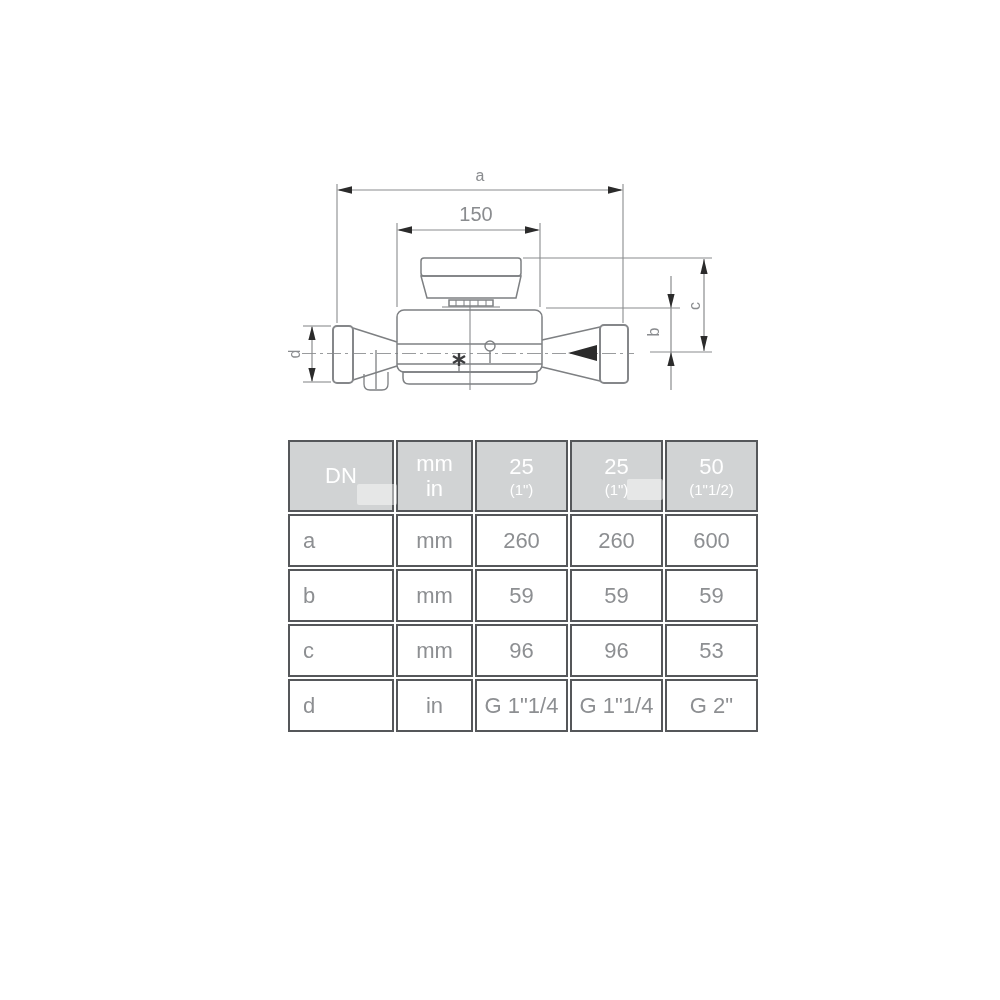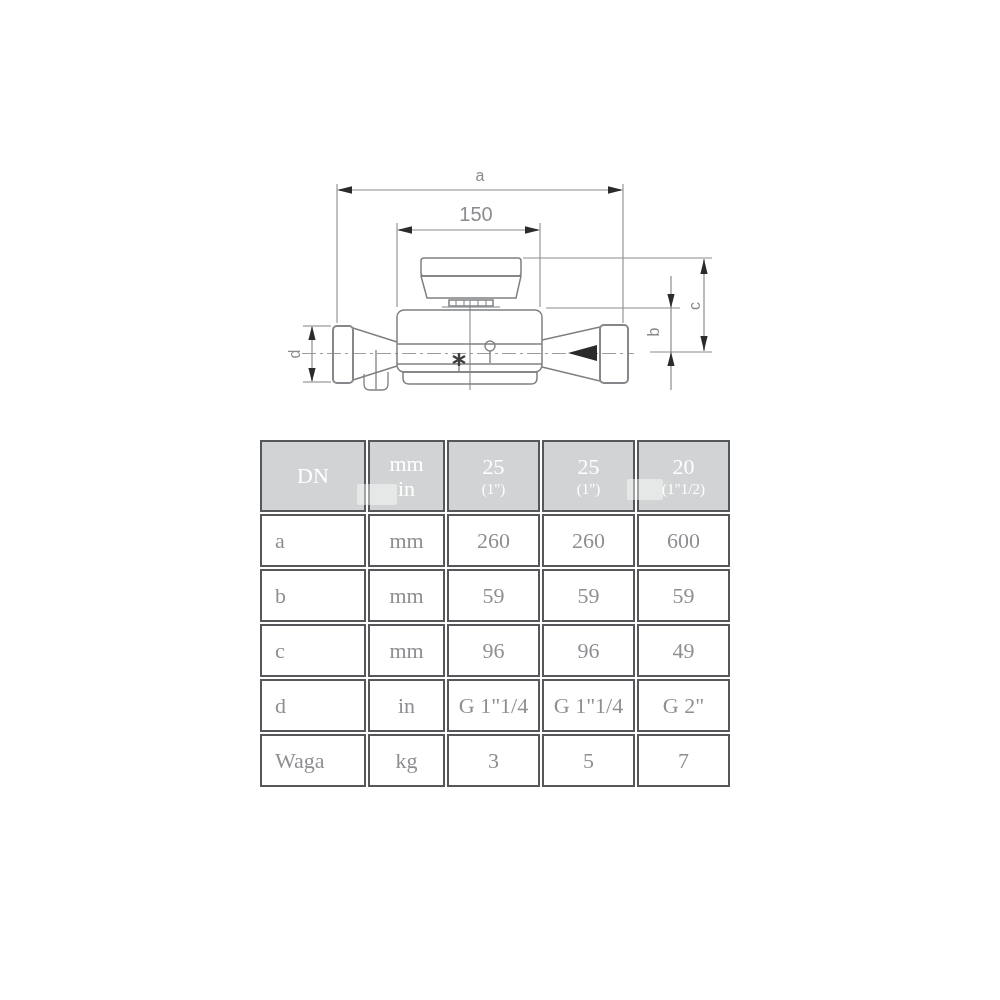--- a/index.html
+++ b/index.html
@@ -6,22 +6,22 @@
   body{
     width:1000px;height:1000px;position:relative;overflow:hidden;
     font-family:"Liberation Sans", sans-serif;
   }
   
   #drawing{position:absolute;left:0;top:0;width:1000px;height:1000px;}
   .dimtext{fill:#8a8c8f;font-family:"Liberation Sans",sans-serif;}
 
   
   .spec-table{
-    position:absolute;left:258px;top:438px;
-    border-collapse:separate;border-spacing:2.5px;table-layout:fixed;font-family:Liberation Serif, serif;
+    position:absolute;left:286px;top:438px;
+    border-collapse:separate;border-spacing:2.5px;table-layout:fixed;
   }
   .spec-table th,.spec-table td{
     border:2.3px solid #55575a;
     box-sizing:border-box;
     font-weight:400;
   }
   .spec-table th{
     background:#d1d3d4;color:#ffffff;
     height:72px;text-align:center;vertical-align:middle;
     font-size:22px;line-height:1.15;position:relative;overflow:hidden;
@@ -152,21 +152,21 @@
       </th>
       <th>
         <div>25</div>
         <div class="sub">(1")</div>
       </th>
       <th>
         <div>25</div>
         <div class="sub">(1")</div>
       </th>
       <th>
-        <div>20</div>
+        <div>50</div>
         <div class="sub">(1"1/2)</div>
       </th>
     </tr>
   </thead>
   <tbody>
     <tr>
       <td class="rowlabel">a</td>
       <td>mm</td>
       <td>260</td>
       <td>260</td>
@@ -177,33 +177,26 @@
       <td>mm</td>
       <td>59</td>
       <td>59</td>
       <td>59</td>
     </tr>
     <tr>
       <td class="rowlabel">c</td>
       <td>mm</td>
       <td>96</td>
       <td>96</td>
-      <td>49</td>
+      <td>53</td>
     </tr>
     <tr>
       <td class="rowlabel">d</td>
       <td>in</td>
       <td>G 1"1/4</td>
       <td>G 1"1/4</td>
       <td>G 2"</td>
     </tr>
-    <tr>
-      <td class="rowlabel">Waga</td>
-      <td>kg</td>
-      <td>3</td>
-      <td>5</td>
-      <td>7</td>
-    </tr>
   </tbody>
 </table>
 
 <div class="wm" style="left:357px;top:484px;width:40px;height:21px;"></div>
 <div class="wm" style="left:627px;top:479px;width:36px;height:21px;"></div>
 
 </body></html>

